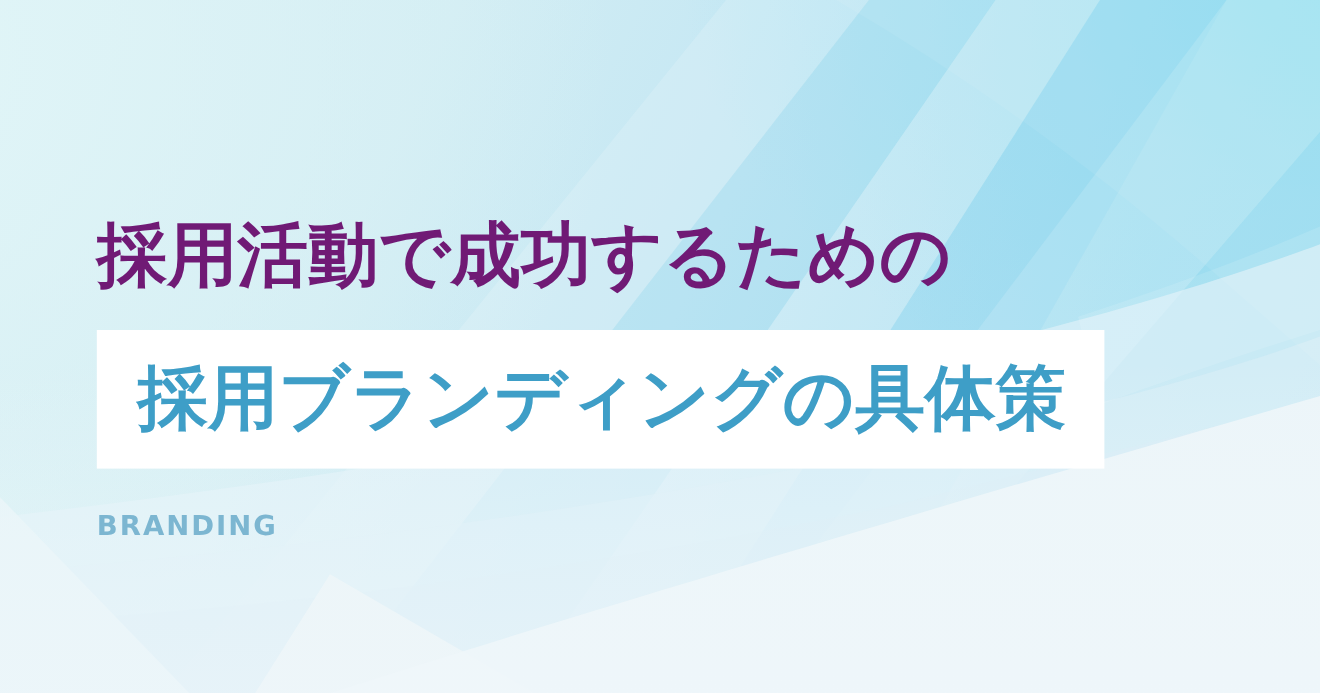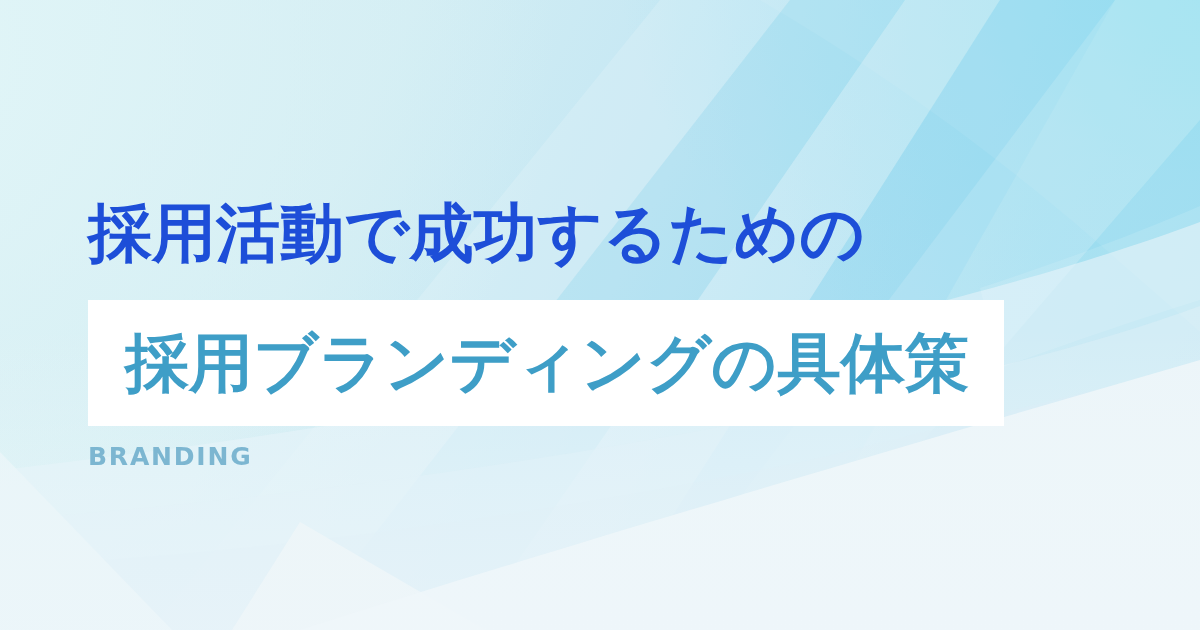--- a/index.html
+++ b/index.html
@@ -70,21 +70,21 @@
     position: absolute;
     left: 88px;
     top: 192px;
     width: 1020px;
   }
 
   #title-line-1 {
     font-size: 64px;
     line-height: 1;
     font-weight: 700;
-    color: #1d4ed8;
+    color: #701a75;
     letter-spacing: 0px;
     white-space: nowrap;
     margin: 0;
     height: 82px;
     display: flex;
     align-items: center;
   }
 
   #title-line-2-wrap {
     display: inline-block;
@@ -101,21 +101,21 @@
     letter-spacing: 0px;
     white-space: nowrap;
     margin: 15px;
     display: block;
   }
 
   
   #category-label {
     position: absolute;
     left: 88px;
-    top: 444px;
+    top: 465px;
     font-size: 25px;
     font-weight: 700;
     letter-spacing: 1.8px;
     color: #7cb6d1;
     line-height: 1;
     white-space: nowrap;
   }
 </style>
 </head>
 <body>

